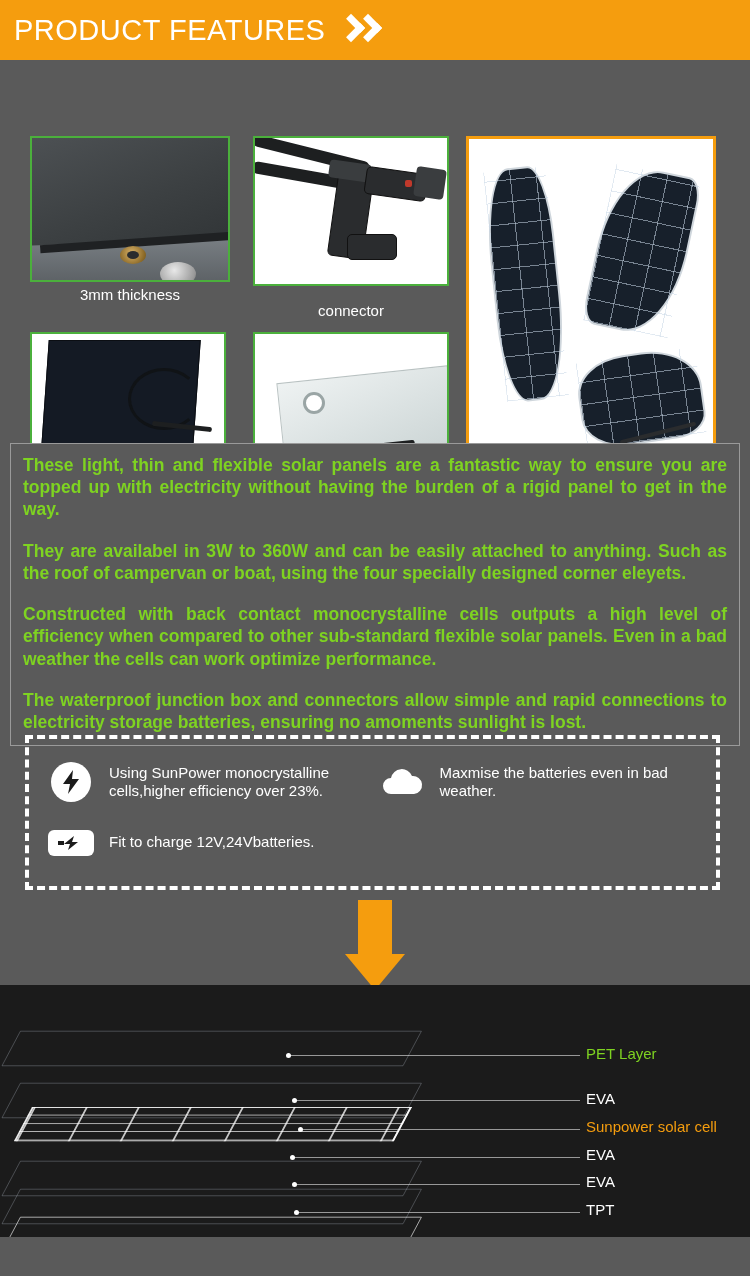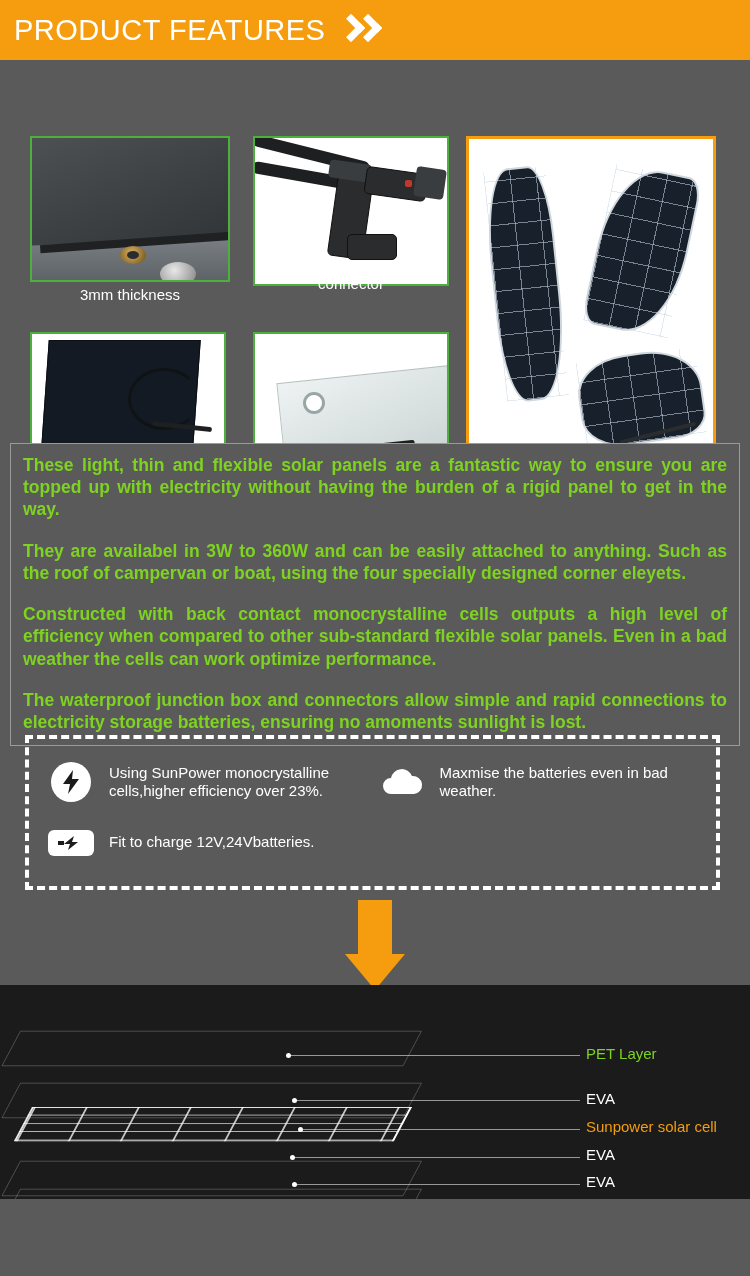--- a/index.html
+++ b/index.html
@@ -304,21 +304,21 @@
     border-right: 30px solid transparent;
     border-top: 36px solid #f59d0e;
   }
 
   
   .diagram {
     position: absolute;
     left: 0;
     top: 985px;
     width: 750px;
-    height: 214px;
+    height: 252px;
     background: #1b1b1b;
     overflow: hidden;
   }
   .layer {
     position: absolute;
     left: 20px;
     width: 400px;
     height: 90px;
     border: 1px solid rgba(210,225,240,0.35);
     transform: skewX(-28deg) scaleY(0.38);
@@ -390,21 +390,21 @@
         <div class="wire" style="left:-4px; top:10px; width:120px; height:12px; transform:rotate(14deg);"></div>
         <div class="wire" style="left:-4px; top:34px; width:130px; height:12px; transform:rotate(10deg);"></div>
         <div class="conn-body" style="left:78px; top:28px; width:34px; height:90px; transform:rotate(8deg);"></div>
         <div class="conn-cap" style="left:74px; top:24px; width:42px; height:18px; transform:rotate(8deg);"></div>
         <div class="conn-body" style="left:110px; top:32px; width:60px; height:26px; transform:rotate(8deg);"></div>
         <div class="conn-cap" style="left:160px; top:30px; width:30px; height:30px; transform:rotate(8deg);"></div>
         <div class="red-dot" style="left:150px; top:42px;"></div>
         <div class="conn-body" style="left:92px; top:96px; width:48px; height:24px;"></div>
       </div>
     </div>
-    <div class="caption" style="left:253px; top:215px; width:196px;">connector</div>
+    <div class="caption" style="left:253px; top:242px; width:196px;">connector</div>
 
     <div class="thumb orange" style="left:466px; top:76px; width:250px; height:346px;">
       <div class="ph" style="background:#ffffff;">
         <div class="flexpanel" style="left:24px; top:28px; width:62px; height:230px; border-radius:40% 30% 45% 35%; transform:rotate(-6deg);">
           <div class="cellgrid"></div>
         </div>
         <div class="flexpanel" style="left:128px; top:30px; width:86px; height:160px; border-radius:55% 15% 55% 15%; transform:rotate(12deg);">
           <div class="cellgrid"></div>
         </div>
         <div class="flexpanel" style="left:110px; top:214px; width:120px; height:86px; border-radius:40% 45% 25% 35%; transform:rotate(-8deg);">

